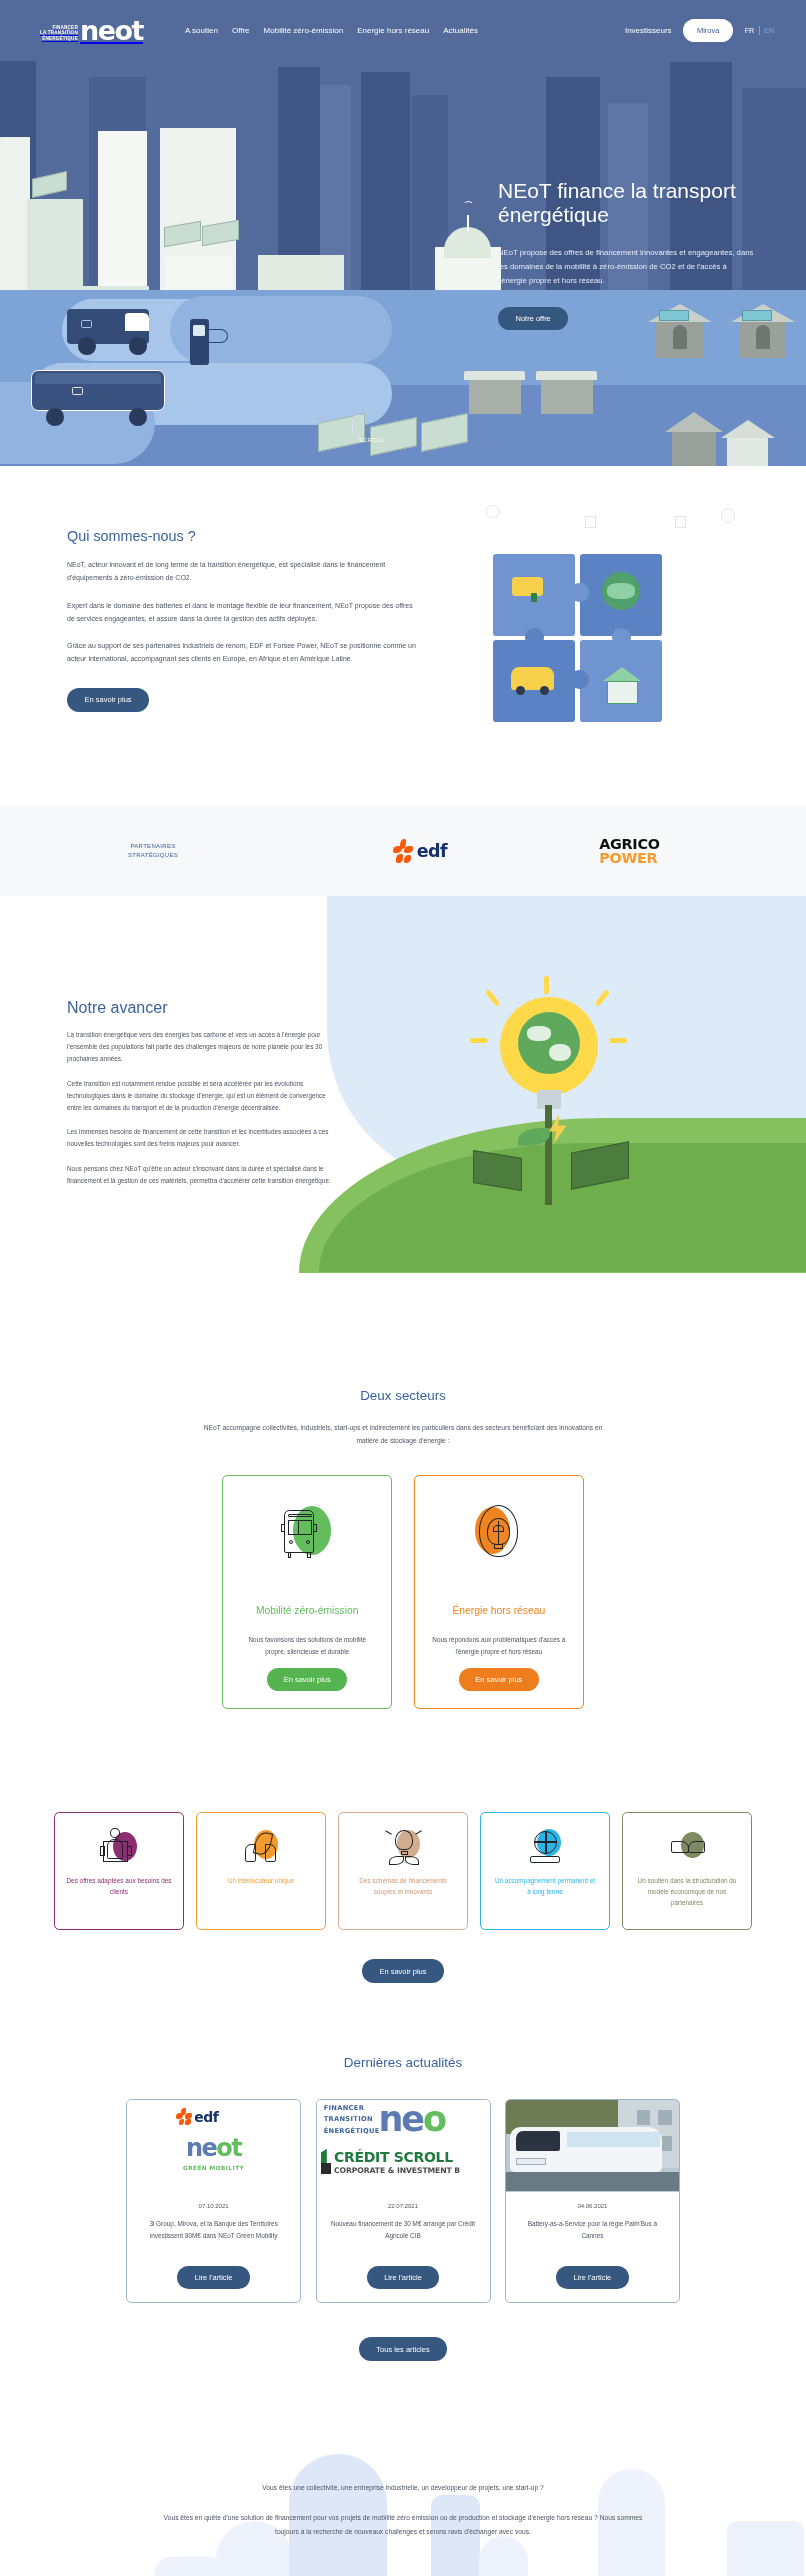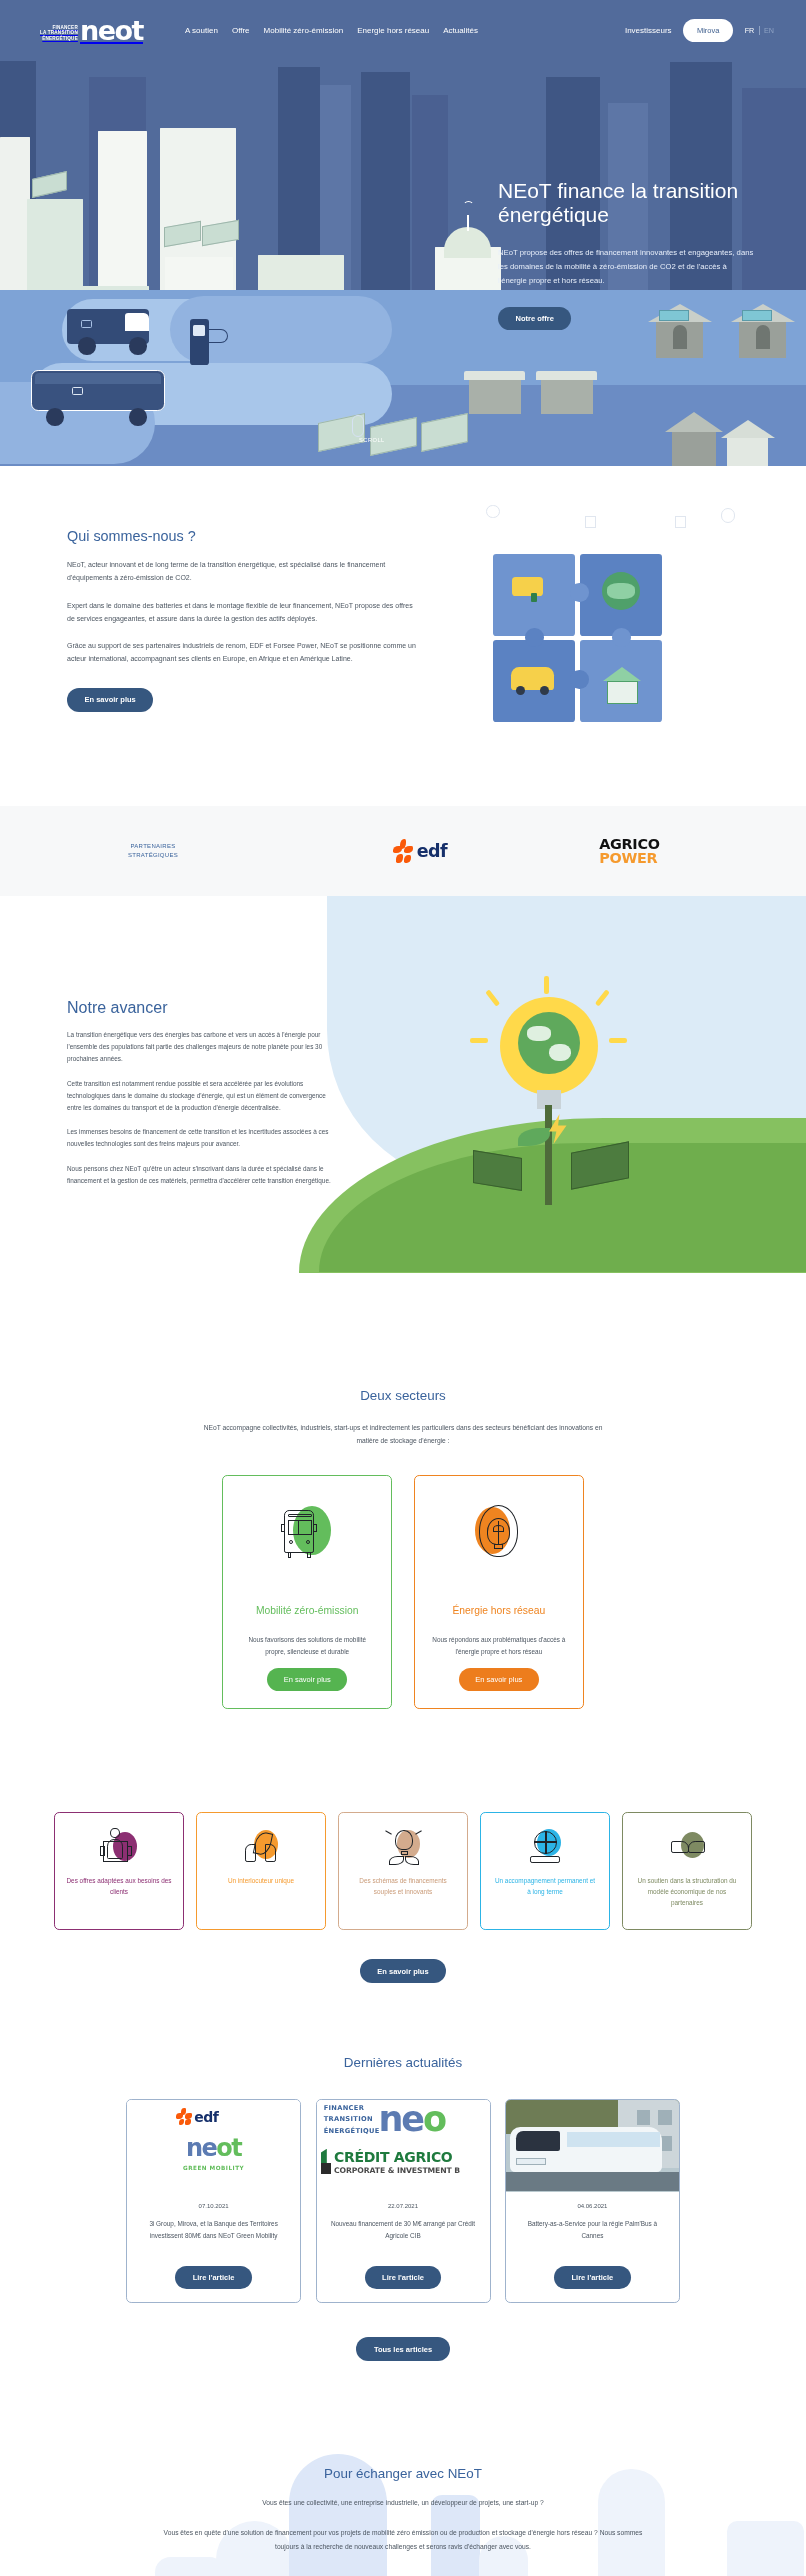--- a/index.html
+++ b/index.html
@@ -61,21 +61,21 @@
   .scroll-tag { position:absolute; left:359px; top:437px; color:#fff; font-size:5.7px; letter-spacing:0.5px; }
   .scroll-oval { position:absolute; left:352px; top:415px; width:12.4px; height:21.6px; border:0.8px solid #d6e2f3; border-radius:7.2px; }
 
   .hero-copy { position:absolute; left:498px; top:179px; width:258px; z-index: 30; }
   .hero-title { color:#fff; font-size:21px; line-height:24px; font-weight:400; }
   .hero-sub { color:#e7eefa; font-size:7.7px; line-height:14px; margin-top:18.5px; }
   .btn {
     display:inline-block; border:none; cursor:pointer; text-decoration:none;
     border-radius:15.5px; font-size:7.5px; text-align:center;
   }
-  .btn-solid-dark { background:#36577f; color:#fff; padding:7.2px 17.5px;font-weight:bold; }
+  .btn-solid-dark { background:#36577f; color:#fff; padding:7.2px 17.5px; }
   .btn-green { background:#55b450; color:#fff; padding:6.7px 16.5px; }
   .btn-orange { background:#ed7d1d; color:#fff; padding:6.7px 16.5px; }
   .hero-btn { margin-top:19.6px; }
 
   
   .about { position:relative; width:806px; height:340px; background:#fff; overflow:hidden; }
   .about-left { position:absolute; left:67px; top:62px; width:355px; }
   .h2 { color:#3a639c; font-size:16px; font-weight:400; }
   .about .h2 { font-size:14.4px; }
   .body-txt { font-size:7px; line-height:13px; color:#4b5560; }
@@ -324,21 +324,21 @@
         <button class="contact-btn">Mirova</button>
         <span class="lang">
           <a class="lang-item" href="#">FR</a>
           <span class="lang-sep"></span>
           <a class="lang-item inactive" href="#">EN</a>
         </span>
       </div>
     </nav>
 
     <div class="hero-copy">
-      <h1 class="hero-title">NEoT finance la transition énergétique</h1>
+      <h1 class="hero-title">NEoT finance la transport énergétique</h1>
       <p class="hero-sub">NEoT propose des offres de financement innovantes et engageantes, dans les domaines de la mobilité à zéro-émission de CO2 et de l'accès à l'énergie propre et hors réseau.</p>
       <a class="btn btn-solid-dark hero-btn" href="#">Notre offre</a>
     </div>
   </section>
 
   <section class="about">
     <div class="puzzle-wrap">
       <div class="deco-circ" style="left:7.2px;top:3.1px;width:13.4px;height:13.4px;"></div>
       <div class="deco-circ" style="left:159px;top:62px;width:17.5px;height:17.5px;"></div>
       <div class="deco-sq" style="left:106px;top:14.4px;width:11.3px;height:11.3px;"></div>
@@ -566,21 +566,21 @@
       <div class="news-card">
         <div class="news-thumb">
           <div style="position:absolute;left:7.2px;top:4.1px;color:#3a639c;font-size:6.7px;font-weight:700;letter-spacing:0.3px;font-family:'DejaVu Sans',sans-serif;">FINANCER</div>
           <div style="position:absolute;left:7.2px;top:15.5px;color:#3a639c;font-size:6.7px;font-weight:700;letter-spacing:0.3px;font-family:'DejaVu Sans',sans-serif;">TRANSITION</div>
           <div style="position:absolute;left:7.2px;top:27px;color:#3a639c;font-size:6.7px;font-weight:700;letter-spacing:0.3px;font-family:'DejaVu Sans',sans-serif;">ÉNERGÉTIQUE</div>
           <div style="position:absolute;left:62px;top:-1px;">
             <span style="color:#5c7bb2;font-size:35px;font-weight:700;letter-spacing:-2.1px;font-family:'DejaVu Sans',sans-serif;">ne</span><span style="color:#63bd5c;font-size:35px;font-weight:700;letter-spacing:-2.1px;font-family:'DejaVu Sans',sans-serif;">o</span>
           </div>
           <div style="position:absolute;left:4.1px;top:49px;width:11.3px;height:23px;background:#1f7a3e;clip-path:polygon(0 18%,55% 0,55% 100%,0 82%);"></div>
           <div style="position:absolute;left:4.1px;top:63px;width:10.3px;height:11.3px;background:#2b2b2b;"></div>
-          <div style="position:absolute;left:17.5px;top:49px;color:#1f7a3e;font-size:14px;font-weight:700;letter-spacing:-0.3px;font-family:'DejaVu Sans',sans-serif;">CRÉDIT AGRICO</div>
+          <div style="position:absolute;left:17.5px;top:49px;color:#1f7a3e;font-size:14px;font-weight:700;letter-spacing:-0.3px;font-family:'DejaVu Sans',sans-serif;">CRÉDIT SCROLL</div>
           <div style="position:absolute;left:17.5px;top:66px;color:#4a4a4a;font-size:7.7px;font-weight:700;letter-spacing:-0.1px;font-family:'DejaVu Sans',sans-serif;">CORPORATE &amp; INVESTMENT B</div>
         </div>
         <div class="news-date">22.07.2021</div>
         <div class="news-title">Nouveau financement de 30 M€ arrangé par Crédit Agricole CIB</div>
         <a class="btn btn-solid-dark news-btn" href="#">Lire l'article</a>
       </div>
 
       <div class="news-card">
         <div class="news-thumb">
           <div style="position:absolute;inset:0;background:#b9c9cf;"></div>
@@ -615,21 +615,20 @@
       <div class="sk b" style="left:289px;width:98px;height:237px;border-radius:49px 49px 0 0;"></div>
 
       <div class="sk b" style="left:431px;width:49px;height:196px;border-radius:11.3px 11.3px 0 0;"></div>
       <div class="sk" style="left:479px;width:49px;height:155px;border-radius:25px 25px 0 0;"></div>
 
       <div class="sk" style="left:598px;width:67px;height:222px;border-radius:33px 33px 0 0;"></div>
 
       <div class="sk" style="left:727px;width:77px;height:170px;border-radius:10.3px 10.3px 0 0;"></div>
     </div>
     <div class="contact-inner">
-      <h2 class="center-h2">Pour échanger avec NEoT</h2>
       <p class="contact-p">Vous êtes une collectivité, une entreprise industrielle, un développeur de projets, une start-up ?</p>
       <p class="contact-p">Vous êtes en quête d'une solution de financement pour vos projets de mobilité zéro émission ou de production et stockage d'énergie hors réseau ? Nous sommes toujours à la recherche de nouveaux challenges et serons ravis d'échanger avec vous.</p>
 
     </div>
   </section>
 
 </div>
 
 
 </body></html>

